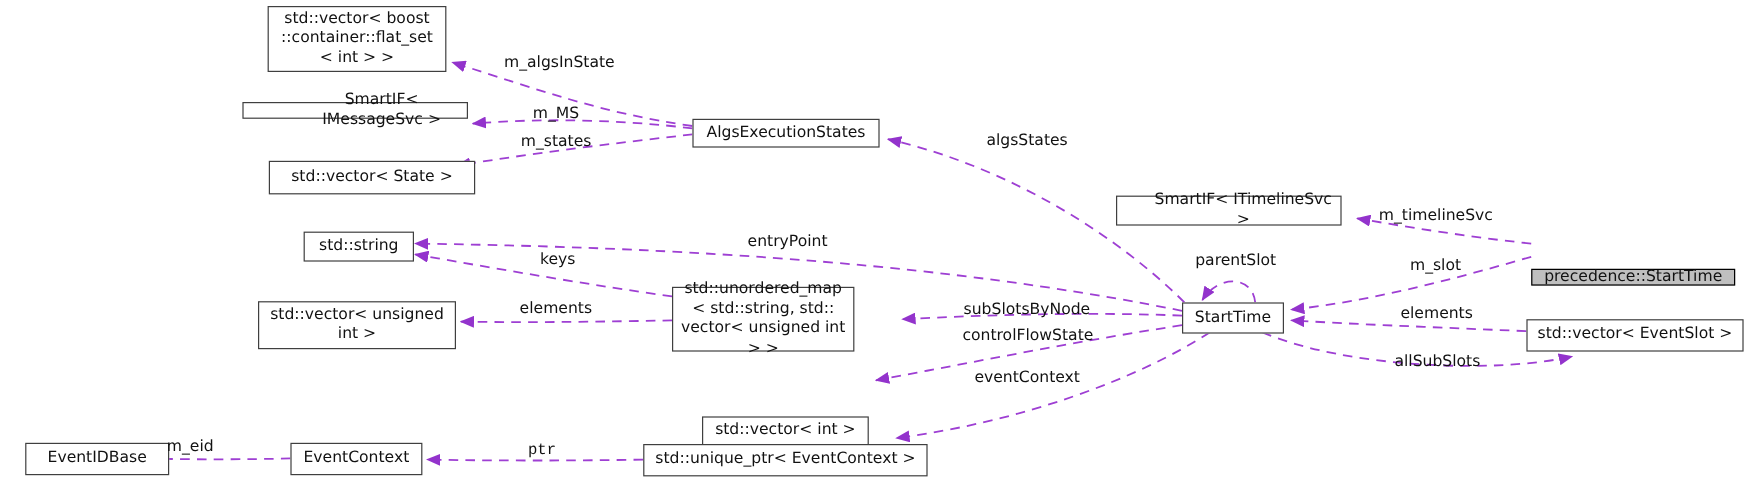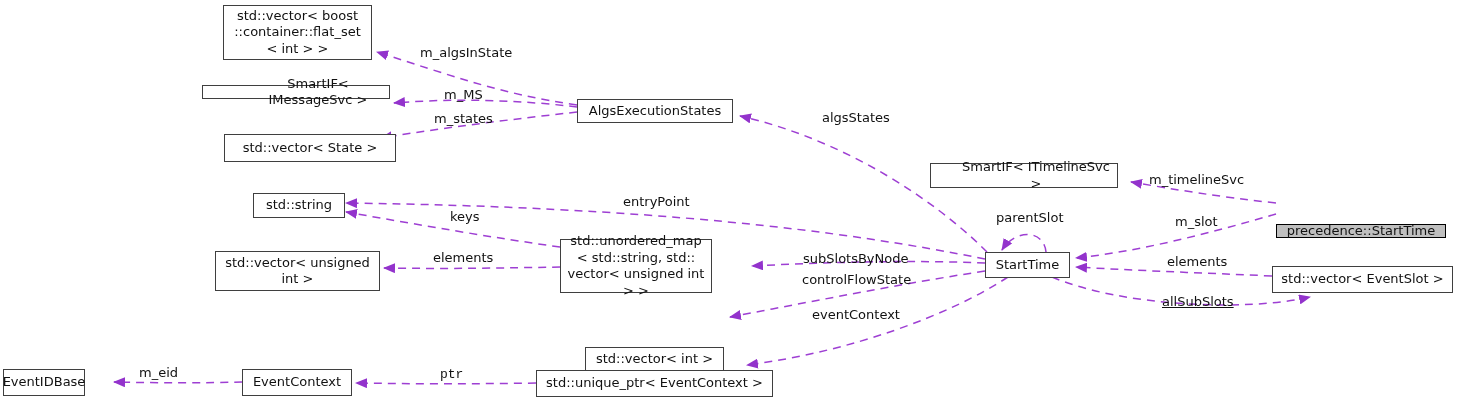--- a/index.html
+++ b/index.html
@@ -90,35 +90,35 @@
   <div class="node" style="left:215px; top:251px; width:165px; height:40px;">std::vector&lt; unsigned
 int &gt;</div>
   <div class="node" style="left:560px; top:239px; width:152px; height:54px;">std::unordered_map
 &lt; std::string, std::
 vector&lt; unsigned int &gt; &gt;</div>
   <div class="node" style="left:585px; top:319px; width:139px; height:25px;margin-top:28px;">std::vector&lt; int &gt;</div>
   <div class="node" style="left:930px; top:163px; width:188px; height:25px;padding-left:24px;">SmartIF&lt; ITimelineSvc &gt;</div>
   <div class="node" style="left:985px; top:252px; width:85px;  height:26px;">StartTime</div>
   <div class="node highlight" style="left:1276px; top:196px; width:170px; height:14px;margin-top:28px;">precedence::StartTime</div>
   <div class="node" style="left:1272px; top:266px; width:181px; height:27px;">std::vector&lt; EventSlot &gt;</div>
-  <div class="node" style="left:3px;   top:369px; width:82px; height:27px;">EventIDBase</div>
+  <div class="node" style="left:21px;   top:369px; width:120px; height:27px;">EventIDBase</div>
   <div class="node" style="left:242px; top:369px; width:110px; height:27px;">EventContext</div>
   <div class="node" style="left:536px; top:370px; width:237px; height:27px;">std::unique_ptr&lt; EventContext &gt;</div>
 
   <div class="edge-label" style="left:420px;  top:45px;">m_algsInState</div>
   <div class="edge-label" style="left:444px;  top:87px;">m_MS</div>
   <div class="edge-label" style="left:434px;  top:111px;">m_states</div>
   <div class="edge-label" style="left:822px;  top:110px;">algsStates</div>
   <div class="edge-label" style="left:623px;  top:194px;">entryPoint</div>
   <div class="edge-label" style="left:450px;  top:209px;text-align:center;">keys</div>
   <div class="edge-label" style="left:433px;  top:250px;">elements</div>
   <div class="edge-label" style="left:803px;  top:251px;">subSlotsByNode</div>
   <div class="edge-label" style="left:802px;  top:272px;">controlFlowState</div>
   <div class="edge-label" style="left:812px;  top:307px;">eventContext</div>
   <div class="edge-label" style="left:996px;  top:210px;">parentSlot</div>
   <div class="edge-label" style="left:1149px; top:172px;">m_timelineSvc</div>
   <div class="edge-label" style="left:1175px; top:214px;">m_slot</div>
   <div class="edge-label" style="left:1167px; top:254px;">elements</div>
-  <div class="edge-label" style="left:1162px; top:294px;text-decoration:underline;">allSubSlots</div>
+  <div class="edge-label" style="left:1162px; top:294px;">allSubSlots</div>
   <div class="edge-label" style="left:139px;  top:365px;">m_eid</div>
   <div class="edge-label" style="left:440px;  top:367px;font-family:Liberation Mono, monospace;">ptr</div>
 
 </div>
 
 </body></html>

